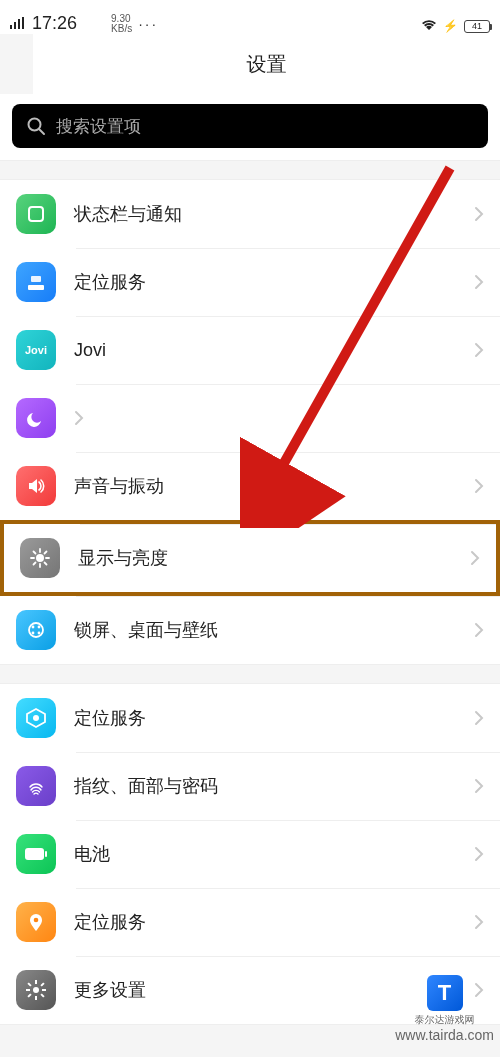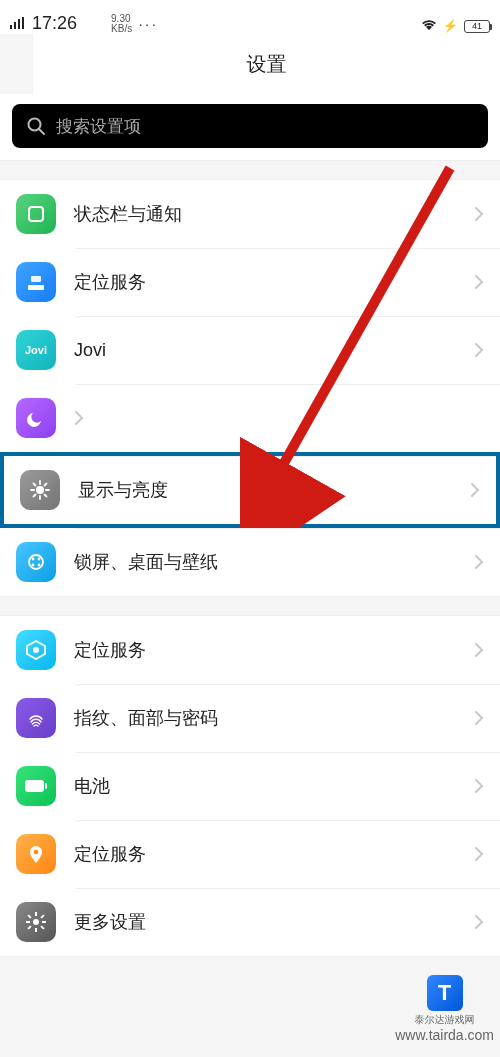--- a/index.html
+++ b/index.html
@@ -56,21 +56,21 @@
   }
   .row + .row::before {
     content: ""; position: absolute; left: 76px; right: 0; top: 0; height: 1px; background: #eee;
   }
   .icon-tile {
     width: 40px; height: 40px; border-radius: 10px; flex: none;
     display: flex; align-items: center; justify-content: center; color: #fff;
   }
   .label { flex: 1; font-size: 18px; }
   .chevron { color: #c8c8c8; flex: none; }
-  .highlight-row { border: 4px solid #0369a1; box-sizing: border-box; font-family: Liberation Serif, serif; }
+  .highlight-row { border: 4px solid #a16207; box-sizing: border-box; font-family: Liberation Serif, serif; }
   .icon-gradient-green { background: linear-gradient(135deg,#58d37d,#1eb553); }
   .icon-blue { background: linear-gradient(135deg,#3ea5ff,#177df8); }
   .icon-teal { background: linear-gradient(135deg,#2fd4d8,#12b4bd); }
   .icon-purple { background: linear-gradient(135deg,#b569ff,#8e3ff0); }
   .icon-red { background: linear-gradient(135deg,#ff6f6f,#f23a3a); }
   .icon-grey { background: linear-gradient(135deg,#9a9a9a,#757575); }
   .icon-blue2 { background: linear-gradient(135deg,#49c6ff,#0a9fe5); }
   .icon-cyan { background: linear-gradient(135deg,#44dcff,#07b8f0); }
   .icon-darkpurple { background: linear-gradient(135deg,#8a5ae8,#6a3fc9); }
   .icon-green2 { background: linear-gradient(135deg,#36e27b,#0cc455); }
@@ -172,20 +172,32 @@
   <div class="row">
     <div class="icon-tile icon-purple">
       <svg width="22" height="22" viewBox="0 0 22 22">
           <path d="M16 14 A7 7 0 1 1 8 6 A5.5 5.5 0 0 0 16 14 Z" fill="#fff"></path>
         </svg>
     </div>
     <svg class="chevron" width="10" height="16" viewBox="0 0 10 16">
         <path d="M2 2 L8 8 L2 14" fill="none" stroke="#c8c8c8" stroke-width="2" stroke-linecap="round"></path>
       </svg>
   </div>
+  <div class="row">
+    <div class="icon-tile icon-red">
+      <svg width="22" height="22" viewBox="0 0 22 22">
+          <path d="M4 8 H7 L12 4 V18 L7 14 H4 Z" fill="#fff"></path>
+          <path d="M14 7 A5 5 0 0 1 14 15 M16 5 A8 8 0 0 1 16 17" fill="none" stroke="#fff" stroke-width="1.6" stroke-linecap="round"></path>
+        </svg>
+    </div>
+    <div class="label">声音与振动</div>
+    <svg class="chevron" width="10" height="16" viewBox="0 0 10 16">
+        <path d="M2 2 L8 8 L2 14" fill="none" stroke="#c8c8c8" stroke-width="2" stroke-linecap="round"></path>
+      </svg>
+  </div>
   <div class="row highlight-row">
     <div class="icon-tile icon-grey">
       <svg width="22" height="22" viewBox="0 0 22 22">
           <circle cx="11" cy="11" r="4" fill="#fff"></circle>
           <g stroke="#fff" stroke-width="1.8" stroke-linecap="round">
             <line x1="11" y1="2" x2="11" y2="5"></line>
             <line x1="11" y1="17" x2="11" y2="20"></line>
             <line x1="2" y1="11" x2="5" y2="11"></line>
             <line x1="17" y1="11" x2="20" y2="11"></line>
             <line x1="4.5" y1="4.5" x2="6.5" y2="6.5"></line>

